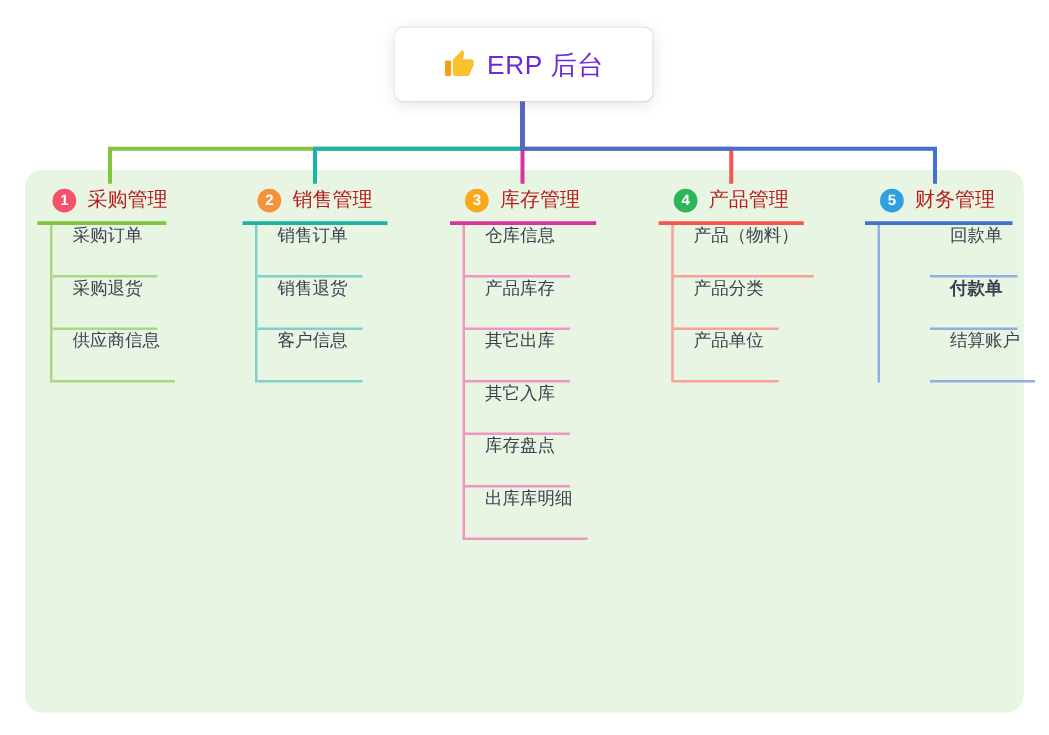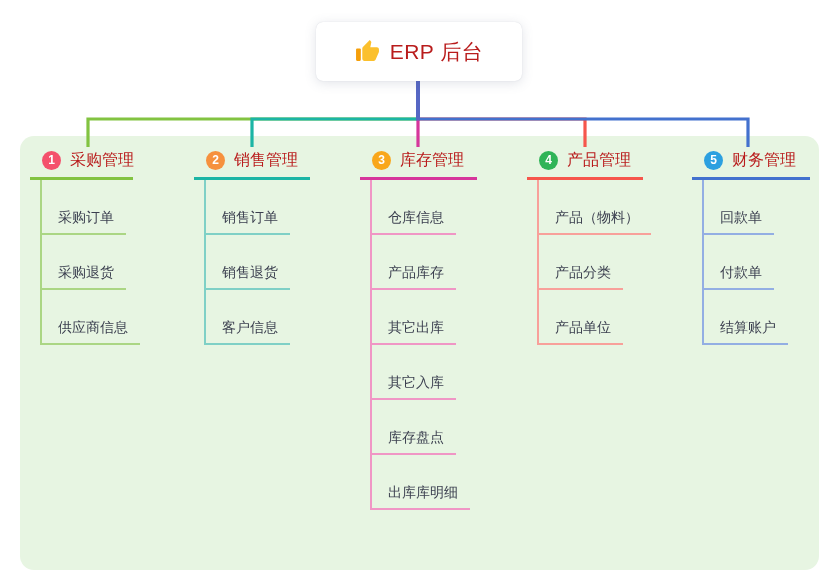--- a/index.html
+++ b/index.html
@@ -13,34 +13,34 @@
     position:absolute;left:20px;top:136px;width:799px;height:434px;
     border-radius:14px;z-index:0;
   }
   .root-node{
     position:absolute;left:316px;top:22px;width:206px;height:59px;
     background:#ffffff;border-radius:7px;z-index:2;
     box-shadow:0 2px 12px rgba(90,100,125,.18),0 0 1px rgba(90,100,125,.25);
     display:flex;align-items:center;justify-content:center;gap:10px;
     cursor:default;
   }
-  .root-label{font-size:21px;font-weight:500;color:#b91c1c;letter-spacing:.5px;}
+  .root-label{font-size:21px;font-weight:500;color:#6d28d9;letter-spacing:.5px;}
   .columns{position:absolute;left:0;top:0;width:100%;height:100%;z-index:2;}
   .column{position:absolute;top:150px;}
   .col-header{
     display:flex;align-items:center;gap:9px;
     padding:0 0 6px 12px;border-bottom:3px solid;
   }
   .badge{
     width:19px;height:19px;border-radius:50%;flex:0 0 auto;
     color:#fff;font-size:12px;font-weight:700;line-height:19px;text-align:center;
   }
   .col-title{font-size:16px;font-weight:500;color:#b91c1c;white-space:nowrap;}
   .items{margin-left:10px;border-left:2px solid;}
-  .item{height:55px;display:flex;align-items:flex-end;}
+  .item{height:42px;display:flex;}
   .item-label{
     display:inline-block;white-space:nowrap;
     font-size:14px;color:#3b3f4f;
     padding:0 12px 6px 16px;border-bottom:2px solid;
   }
 </style>
 </head>
 <body>
 
 <div class="stage">
@@ -140,26 +140,26 @@
           <div class="item">
             <span class="item-label" style="border-bottom-color: rgb(248, 160, 154);">产品单位</span>
           </div>
         </div>
       </div>
       <div class="column" style="left: 692px; width: 118px;">
         <div class="col-header" style="border-bottom-color: rgb(67, 113, 206);">
           <span class="badge" style="background: rgb(44, 160, 224);">5</span>
           <span class="col-title">财务管理</span>
         </div>
-        <div class="items" style="border-left-color: rgb(147, 174, 227);">
+        <div class="items" style="border-left-color: rgb(147, 174, 227); padding-left: 40px;">
           <div class="item">
             <span class="item-label" style="border-bottom-color: rgb(147, 174, 227);">回款单</span>
           </div>
           <div class="item">
-            <span class="item-label" style="border-bottom-color: rgb(147, 174, 227);">付款单</span>
+            <span class="item-label" style="border-bottom-color: rgb(147, 174, 227); font-weight: bold;">付款单</span>
           </div>
           <div class="item">
             <span class="item-label" style="border-bottom-color: rgb(147, 174, 227);">结算账户</span>
           </div>
         </div>
       </div>
     </div>
 </div>
 
 </body></html>

